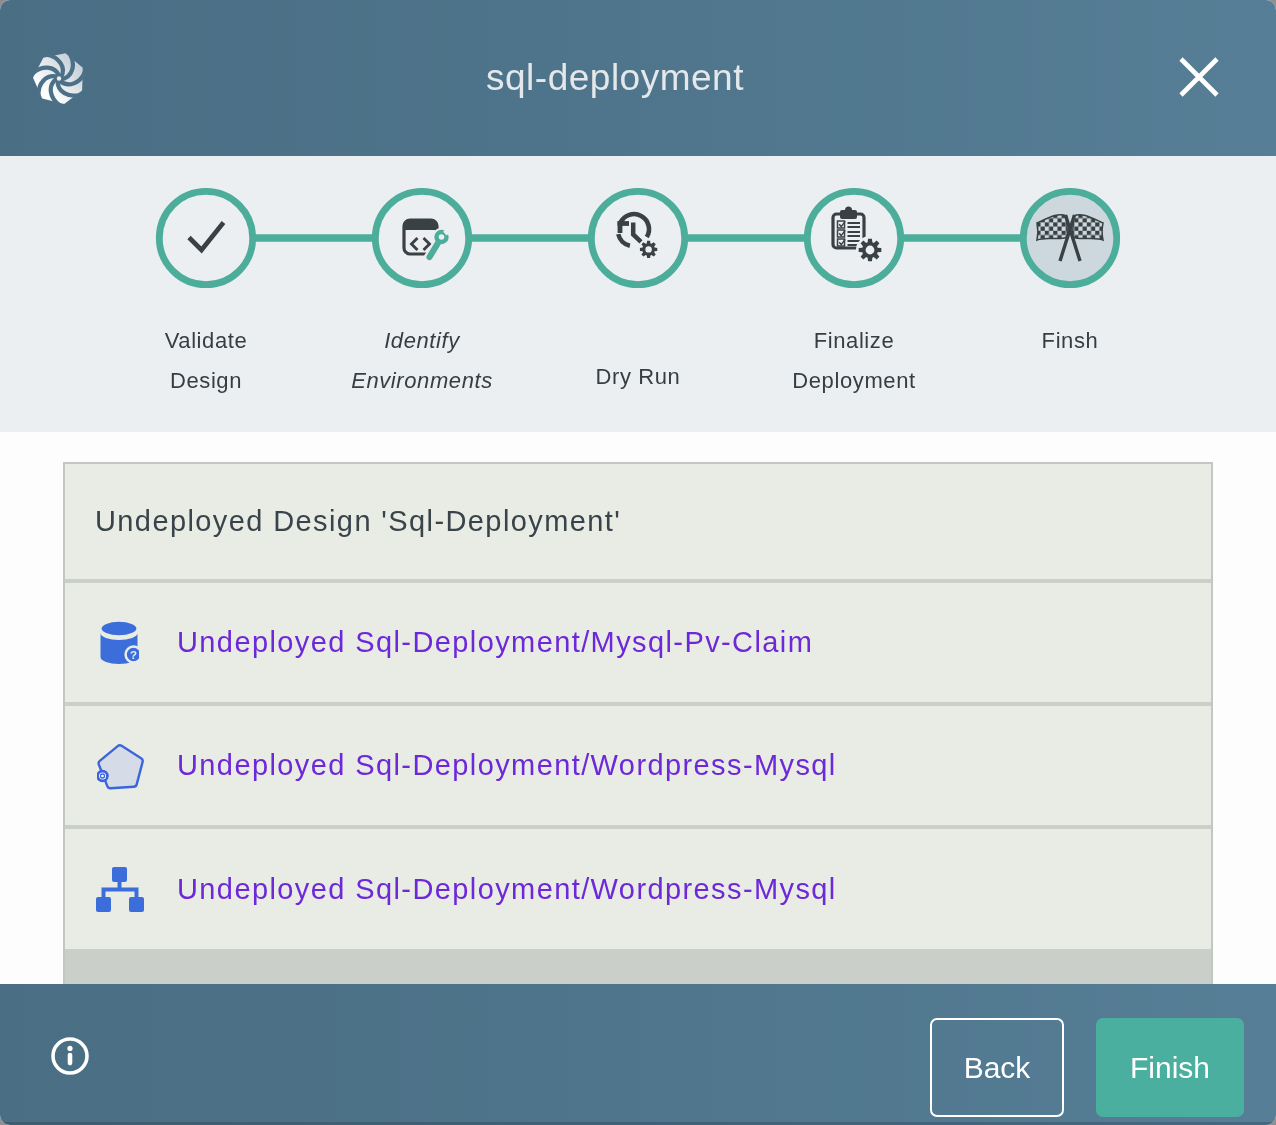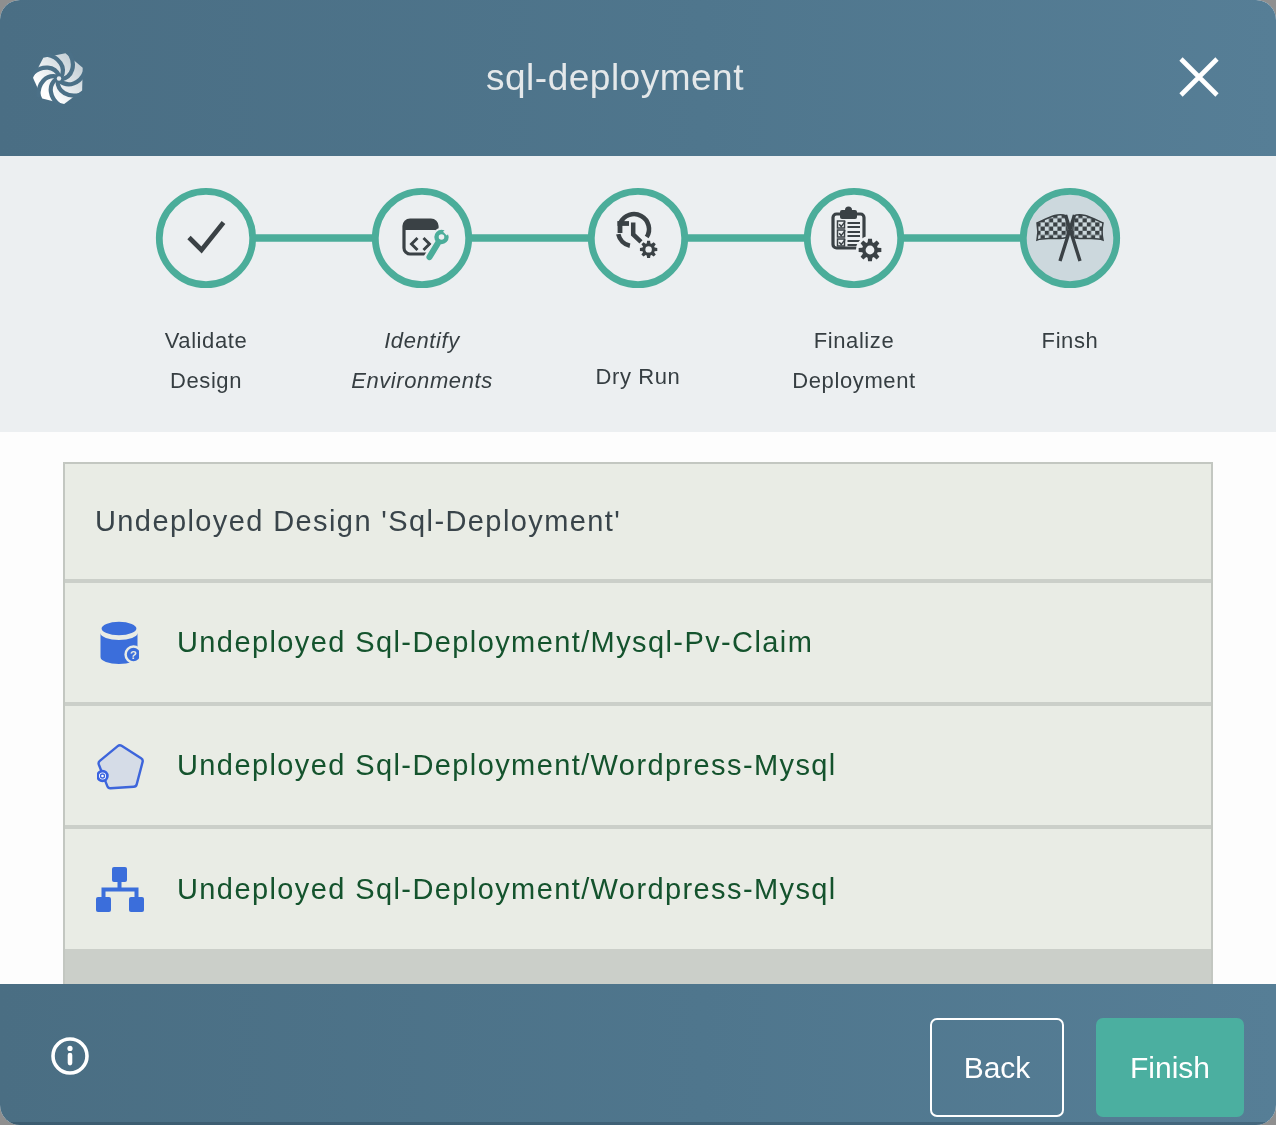--- a/index.html
+++ b/index.html
@@ -1,39 +1,39 @@
 <!DOCTYPE html>
 <html><head>
 <meta charset="utf-8">
 <style>
   * { margin:0; padding:0; box-sizing:border-box; }
   html,body { width:1276px; height:1125px; overflow:hidden; background:#8f8f8f;
     font-family:"Liberation Sans", sans-serif; }
   #modal { position:absolute; left:0; top:0; width:1276px; height:1125px;
-    border-radius:20px; overflow:hidden; background:#fff; }
+    border-radius:10px; overflow:hidden; background:#fff; }
   
   #hdr { position:absolute; left:0; top:0; width:1276px; height:156px;
     background:linear-gradient(90deg,#4a6e84 0%,#4f768d 55%,#567e96 100%); }
   #logo { position:absolute; left:33px; top:52px; }
   #title { position:absolute; left:-23px; top:0; width:1276px; height:156px;
     display:flex; align-items:center; justify-content:center;
     font-size:37px; color:#e4e8ea; letter-spacing:0.5px; }
   #closex { position:absolute; left:1178px; top:56px; }
   
   #stepper { position:absolute; left:0; top:156px; width:1276px; height:276px;
     background:#eceff1; }
   .lbl { position:absolute; top:165px; width:260px; text-align:center;
     font-size:22px; letter-spacing:0.6px; line-height:40px; color:#363e42; }
   
   #content { position:absolute; left:0; top:432px; width:1276px; height:552px; background:#fdfdfd; }
   #list { position:absolute; left:63px; top:30px; width:1150px; height:546px;
     border:2px solid #c3c7c1; background:#cbcfc9; }
   .row { position:relative; width:100%; background:#e9ece5; display:flex; align-items:center; }
   .sep { width:100%; height:4px; background:#cbcfc9; }
-  .row .txt { font-size:29px; letter-spacing:1.4px; color:#14532d; white-space:nowrap; }
+  .row .txt { font-size:29px; letter-spacing:1.4px; color:#6d28d9; white-space:nowrap; }
   
   #ftr { position:absolute; left:0; top:984px; width:1276px; height:141px;
     background:linear-gradient(90deg,#4a6e83 0%,#4f768d 55%,#567e96 100%);
     box-shadow: inset 0 -3px 0 rgba(20,40,55,0.25); }
   #info { position:absolute; left:50px; top:52px; }
   .btn { position:absolute; top:34px; height:99px; border-radius:7px;
     display:flex; align-items:center; justify-content:center;
     font-size:30px; color:#fff; }
   #back { right:212px; width:134px; border:2px solid #fff; }
   #finish { right:32px; width:148px; background:#4bafa0; }

